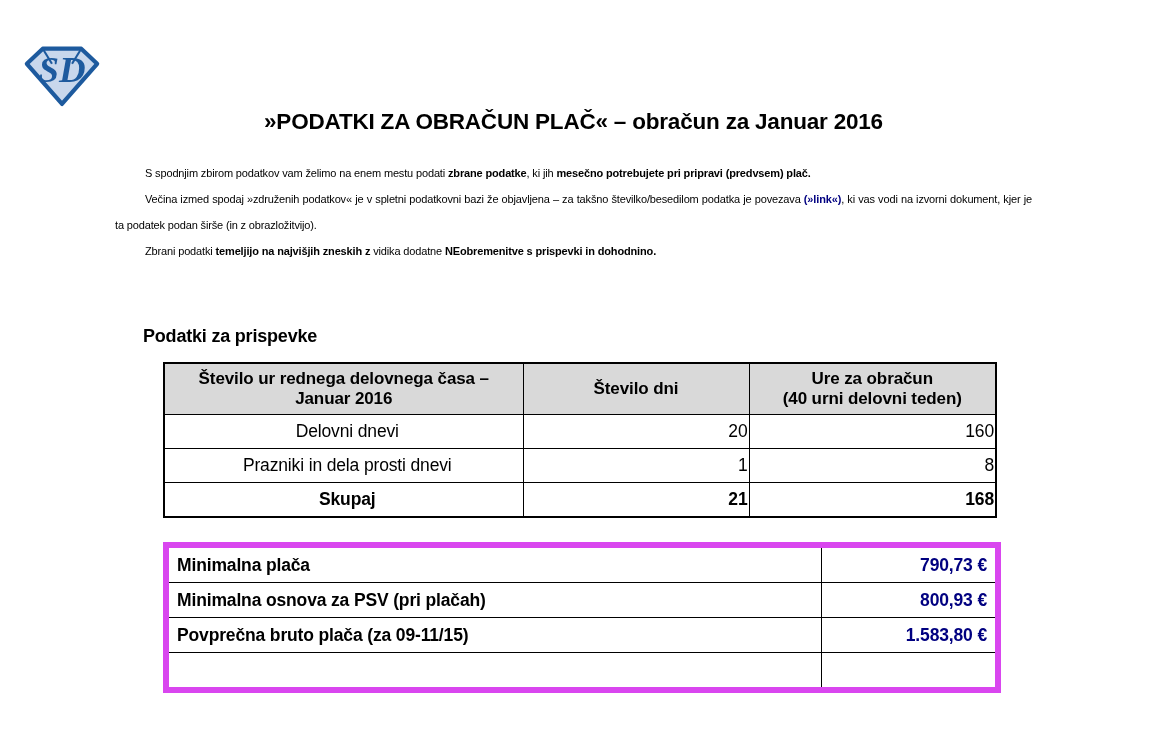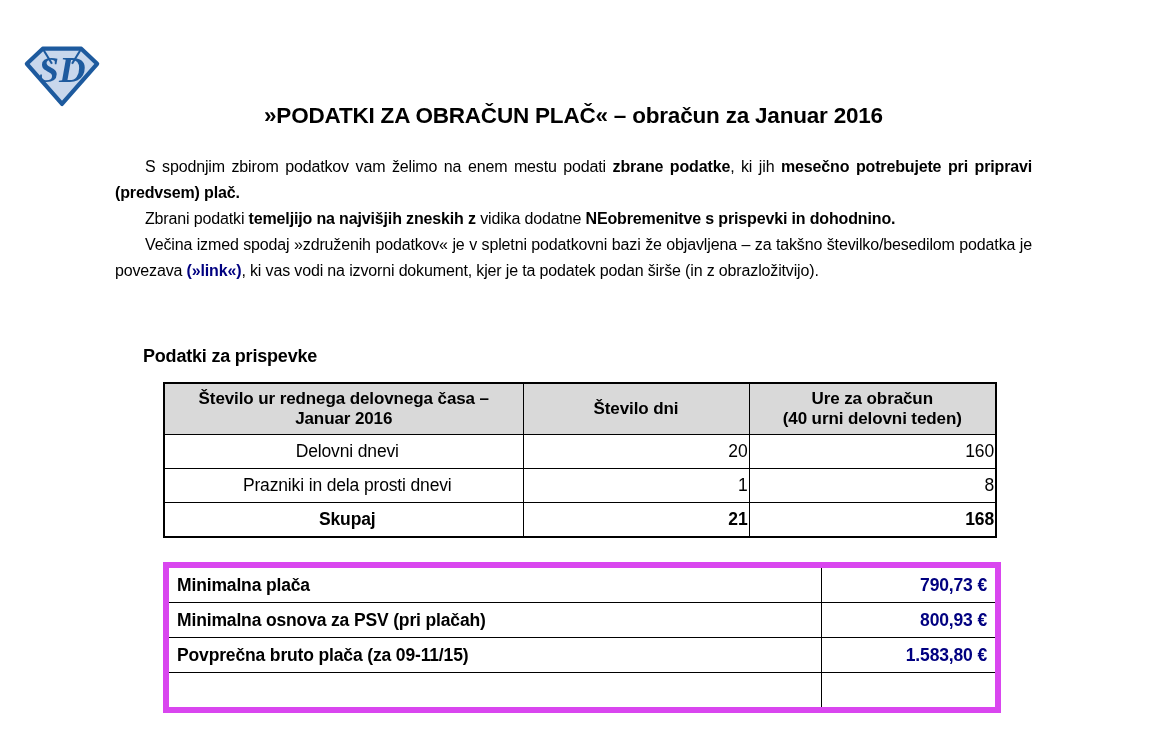--- a/index.html
+++ b/index.html
@@ -8,32 +8,32 @@
     background:#ffffff;
     font-family:"Liberation Sans", sans-serif;
     color:#000000;
     position:relative;
   }
   .logo {
     position:absolute; left:20px; top:42px;
     width:84px; height:72px;
   }
   .content {
-    position:absolute; left:115px; top:0; width:917px;
+    position:absolute; left:115px; top:6px; width:917px;
   }
   .doc-title {
     margin:103px 0 25px 0;
     text-align:center;
     font-size:22.5px; font-weight:bold;
     letter-spacing:-0.2px;
     white-space:nowrap;
   }
   .para {
     margin:0;
-    font-size:16px; line-height:26px;
+    font-size:11px; line-height:26px;
     text-align:justify;
     text-indent:30px;
     letter-spacing:-0.15px;
   }
   .bold { font-weight:bold; }
   .linklike { font-weight:bold; color:#000080; }
   .section-heading {
     margin:62px 0 15px 28px;
     font-size:18px; font-weight:bold;
     letter-spacing:-0.2px;
@@ -86,22 +86,22 @@
   <line x1="73" y1="8" x2="62" y2="26" stroke="#1d5a9e" stroke-width="2.5"></line>
   <text x="50" y="48" text-anchor="middle" font-family="Liberation Serif, serif" font-size="44" font-weight="bold" font-style="italic" fill="#1d5a9e">SD</text>
 </svg>
 
 <div class="content">
 
   <h1 class="doc-title">»PODATKI ZA OBRAČUN PLAČ« – obračun za Januar 2016</h1>
 
   <div>
       <p class="para"><span>S spodnjim zbirom podatkov vam želimo na enem mestu podati </span><span class="bold">zbrane podatke</span><span>, ki jih </span><span class="bold">mesečno potrebujete pri pripravi (predvsem) plač.</span></p>
+      <p class="para"><span>Večina izmed spodaj »združenih podatkov« je v spletni podatkovni bazi že objavljena – za takšno številko/besedilom podatka je povezava </span><span class="linklike">(»link«)</span><span>, ki vas vodi na izvorni dokument, kjer je ta podatek podan širše (in z obrazložitvijo).</span></p>
       <p class="para"><span>Zbrani podatki </span><span class="bold">temeljijo na najvišjih zneskih z</span><span> vidika dodatne </span><span class="bold">NEobremenitve s prispevki in dohodnino.</span></p>
-      <p class="para"><span>Večina izmed spodaj »združenih podatkov« je v spletni podatkovni bazi že objavljena – za takšno številko/besedilom podatka je povezava </span><span class="linklike">(»link«)</span><span>, ki vas vodi na izvorni dokument, kjer je ta podatek podan širše (in z obrazložitvijo).</span></p>
     </div>
 
   <h2 class="section-heading">Podatki za prispevke</h2>
 
   <table class="hours">
     <colgroup>
         <col class="c1">
         <col class="c2">
         <col class="c3">
       </colgroup>

